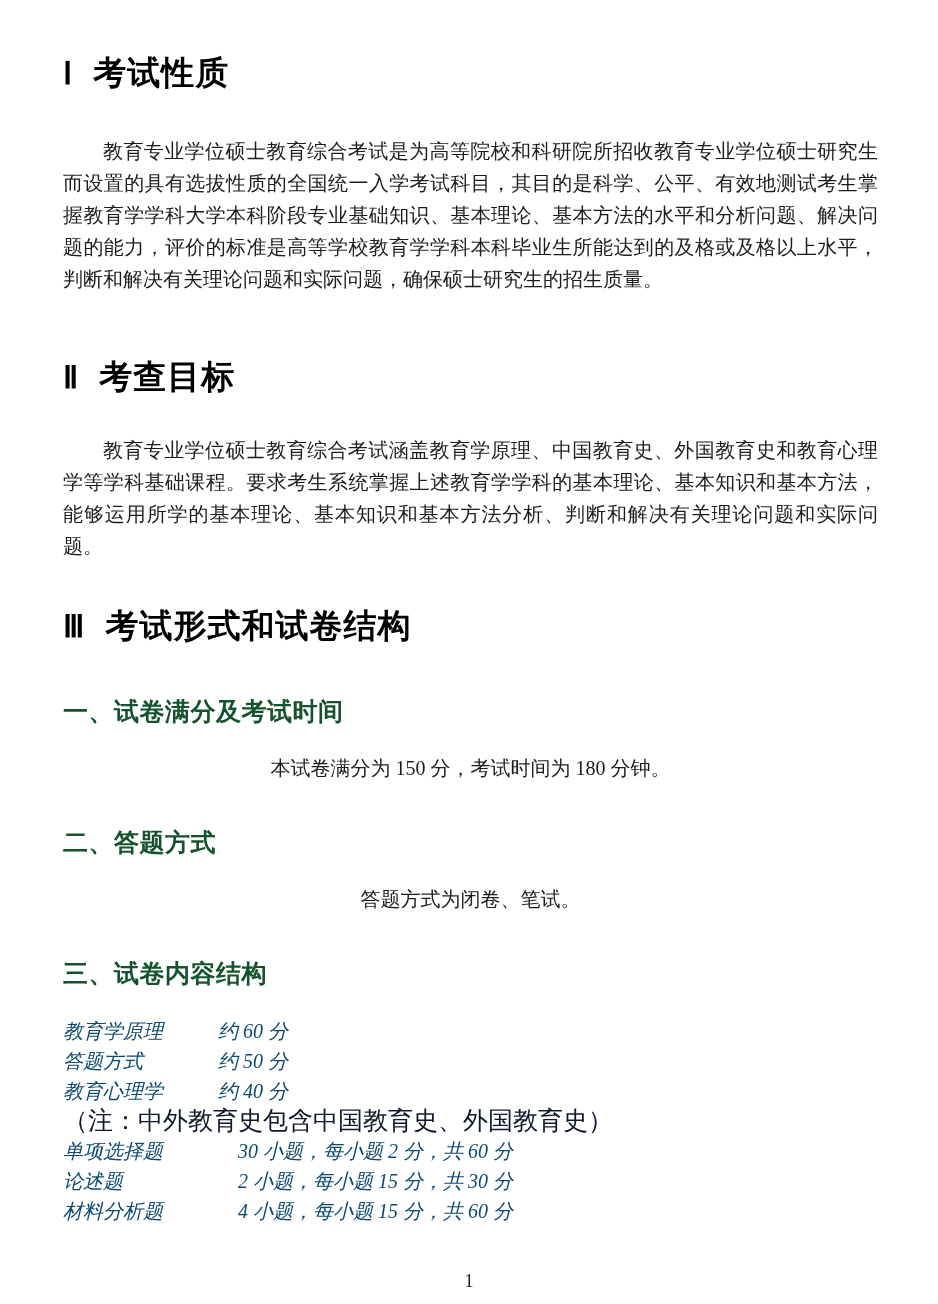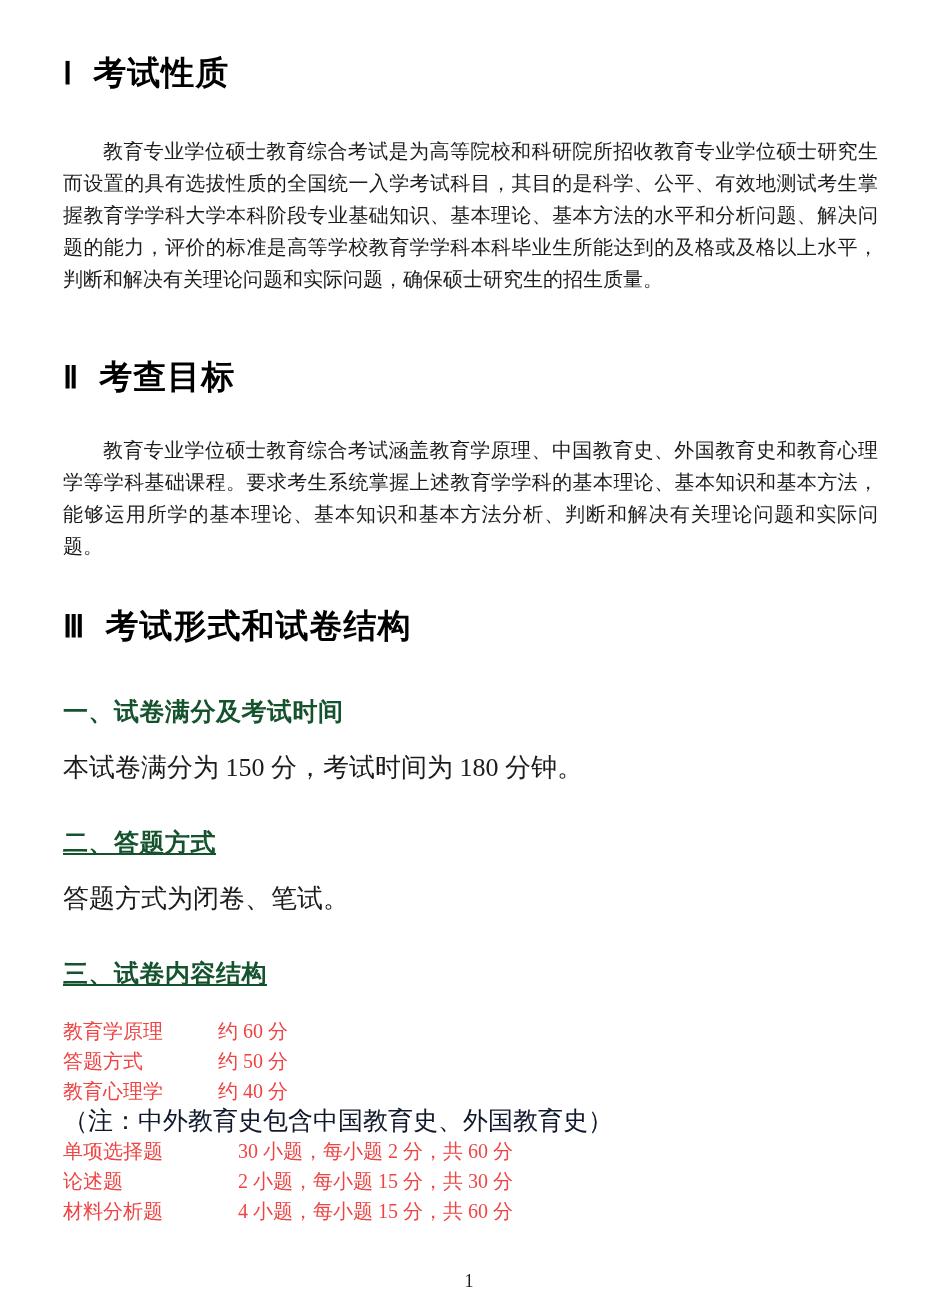--- a/index.html
+++ b/index.html
@@ -36,32 +36,33 @@
     color: #14532d;
   }
   .para {
     font-size: 20px;
     line-height: 32px;
     text-align: justify;
     text-indent: 2em;
     color: #1c1c1c;
   }
   .bodyline {
-    font-size: 26px;
+    font-size: 20px;
     line-height: 30px;
     color: #1c1c1c;
+    text-align: center;
   }
   .mb-h1-first { margin-bottom: 42px; }
   .mt-h1 { margin-top: 62px; }
   .mb-h1 { margin-bottom: 38px; }
   .mt-h1-iii { margin-top: 44px; }
   .mt-h2 { margin-top: 50px; }
   .mb-h2 { margin-bottom: 26px; }
-  .mt-h2-tight { margin-top: 44px; text-decoration: underline; }
-  .row-table { font-size: 20px; line-height: 30px; color: #ef4444; }
+  .mt-h2-tight { margin-top: 44px; }
+  .row-table { font-size: 20px; line-height: 30px; color: #0c4a6e; font-style: italic; }
   .row { display: flex; }
   .row .label { flex: 0 0 auto; }
   .content-structure .label { width: 155px; }
   .question-types .label { width: 175px; }
   .note { font-size: 25px; line-height: 30px; color: #0f172a; }
   .page-number {
     position: absolute;
     left: 0;
     right: 0;
     bottom: 12px;

